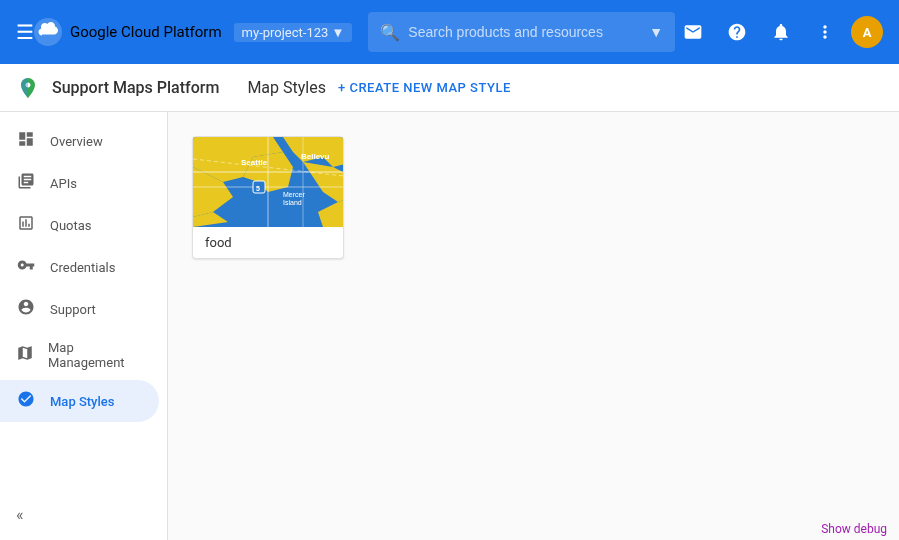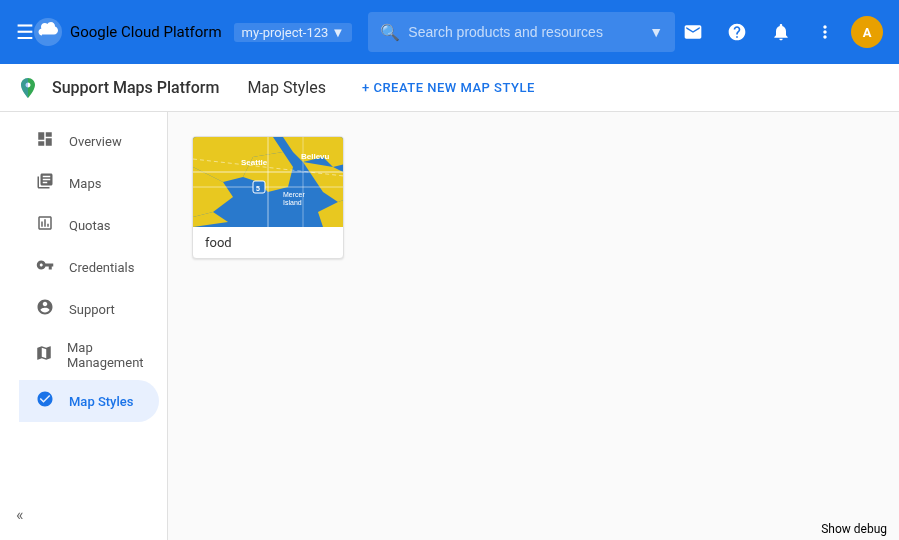--- a/index.html
+++ b/index.html
@@ -54,21 +54,20 @@
       background: white;
       display: flex;
       align-items: center;
       padding: 0 16px;
       border-bottom: 1px solid #e0e0e0;
       gap: 12px;
     }
     .subheader-title { font-size: 16px; color: #333; font-weight: 500; }
     .subheader-page { font-size: 16px; color: #333; margin-left: 16px; font-weight: 400; }
     .subheader-action {
-      margin-left: 24px;
       display: flex;
       align-items: center;
       gap: 6px;
       color: #1a73e8;
       font-size: 13px;
       font-weight: 500;
       cursor: pointer;
       text-transform: uppercase;
       letter-spacing: 0.5px;
     }
@@ -80,21 +79,20 @@
     }
 
     
     .sidebar {
       width: 168px;
       background: white;
       border-right: 1px solid #e0e0e0;
       overflow-y: auto;
       flex-shrink: 0;
       padding-top: 8px;
-      padding-left: 19px;
     }
     .sidebar-item {
       display: flex;
       align-items: center;
       gap: 14px;
       padding: 10px 16px;
       cursor: pointer;
       color: #555;
       font-size: 13px;
       font-weight: 400;
@@ -142,21 +140,21 @@
       height: 90px;
     }
 
     
     .debug-bar {
       position: absolute;
       bottom: 0;
       right: 0;
       padding: 4px 12px;
       font-size: 12px;
-      color: #000000;
+      color: #a21caf;
       cursor: pointer;
     }
 
     
     .topbar-row1 {
       display: flex;
       align-items: center;
       width: 100%;
       height: 64px;
     }
@@ -233,21 +231,21 @@
           </svg>
       </span>
       <span>Overview</span>
     </div>
     <div class="sidebar-item">
       <span class="sidebar-icon">
         <svg width="18" height="18" viewBox="0 0 24 24" fill="#666">
             <path d="M4 6H2v14c0 1.1.9 2 2 2h14v-2H4V6zm16-4H8c-1.1 0-2 .9-2 2v12c0 1.1.9 2 2 2h12c1.1 0 2-.9 2-2V4c0-1.1-.9-2-2-2zm-1 9H9V9h10v2zm-4 4H9v-2h6v2zm4-8H9V5h10v2z"></path>
           </svg>
       </span>
-      <span>Maps</span>
+      <span>APIs</span>
     </div>
     <div class="sidebar-item">
       <span class="sidebar-icon">
         <svg width="18" height="18" viewBox="0 0 24 24" fill="#666">
             <path d="M19 3H5c-1.1 0-2 .9-2 2v14c0 1.1.9 2 2 2h14c1.1 0 2-.9 2-2V5c0-1.1-.9-2-2-2zm0 16H5V5h14v14zM7 10h2v7H7zm4-3h2v10h-2zm4 6h2v4h-2z"></path>
           </svg>
       </span>
       <span>Quotas</span>
     </div>
     <div class="sidebar-item">

